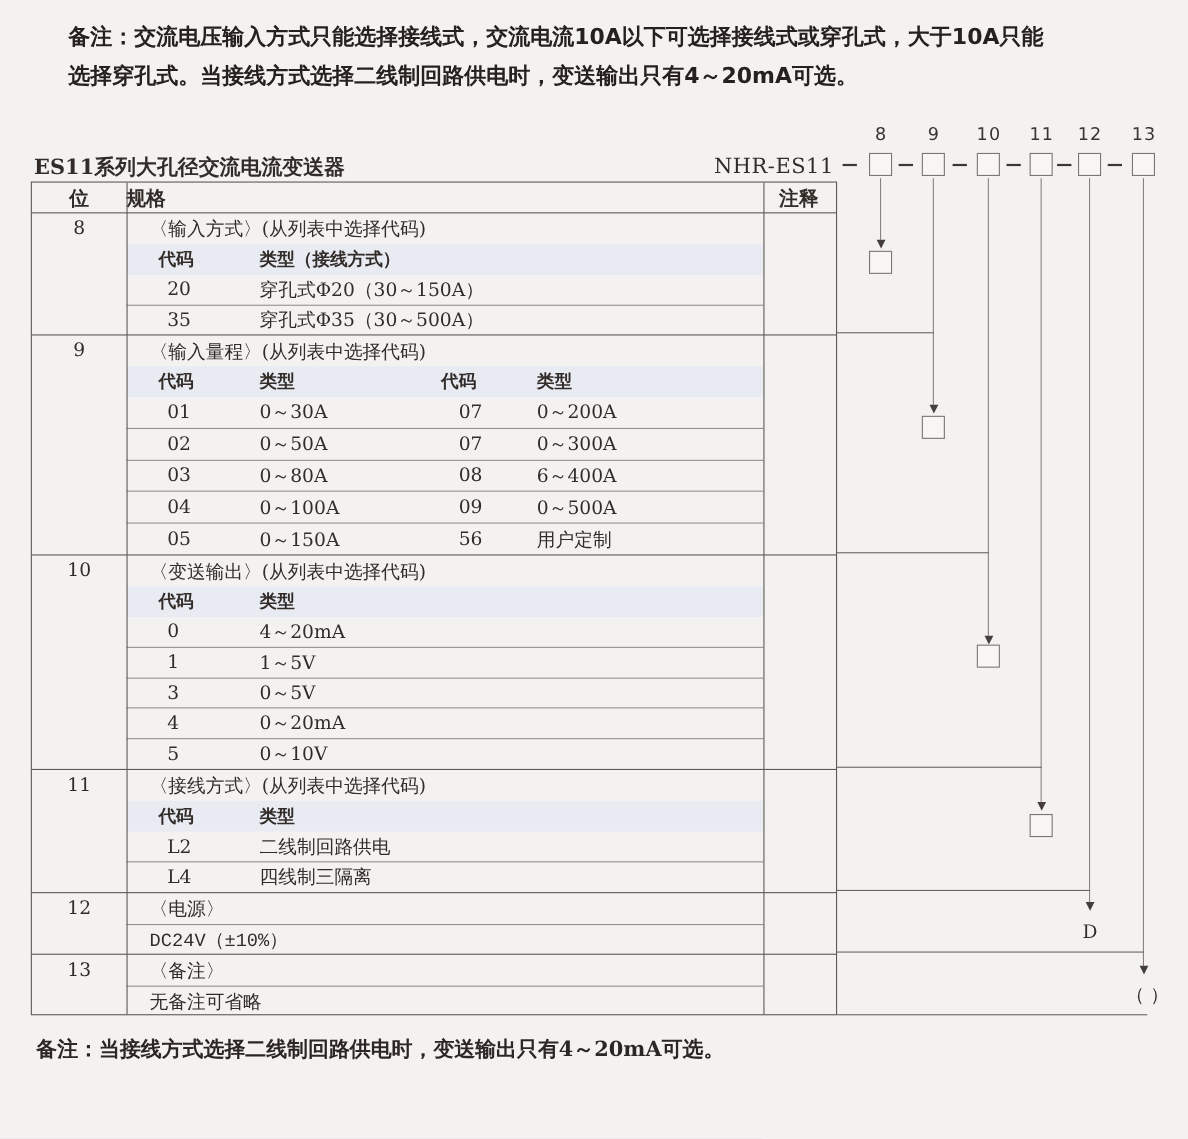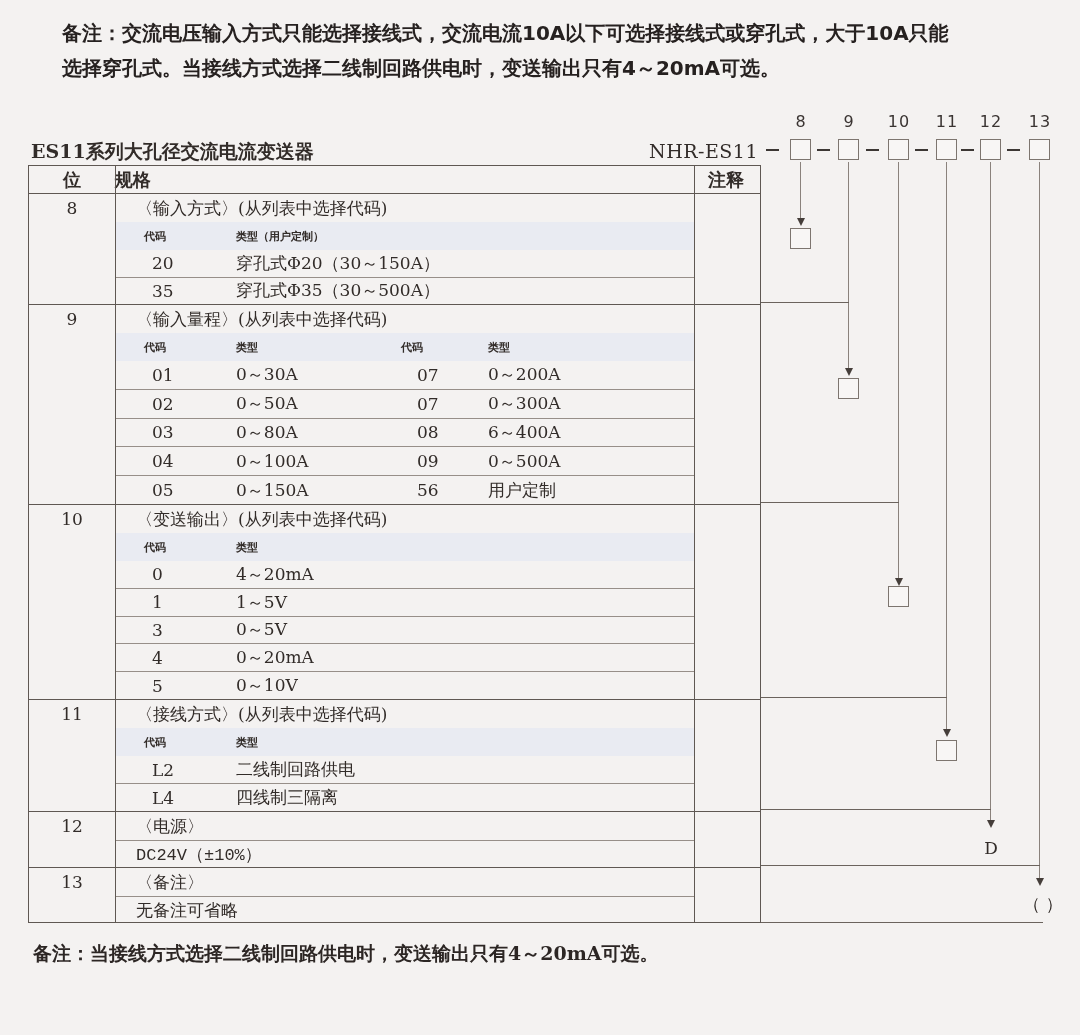--- a/index.html
+++ b/index.html
@@ -65,21 +65,21 @@
   .th-pos{width:86px;text-align:center;}
   .th-spec{width:579px;}
   .th-note{width:68px;text-align:center;}
   .band{display:flex;border-top:1px solid var(--line);}
   .pos-cell{width:86px;text-align:center;font-size:17px;padding-top:4px;flex:none;}
   .content{width:579px;flex:none;display:flex;flex-direction:column;}
   .title-row{height:28px;flex:none;display:flex;align-items:center;padding-left:21px;font-size:17px;white-space:nowrap;}
   .shade{
     height:28px;flex:none;background:var(--shade);
     font-family:"DejaVu Sans","Liberation Sans",sans-serif;
-    font-weight:bold;font-size:11px;display:grid;align-items:center;white-space:nowrap;
+    font-weight:bold;font-size:16px;display:grid;align-items:center;white-space:nowrap;
   }
   .item{flex:1;display:grid;align-items:center;font-size:17px;min-height:0;white-space:nowrap;}
   .item + .item{border-top:1px solid var(--subline);}
   .topline{border-top:1px solid var(--subline);font-family:Liberation Mono, monospace;}
   .g2{grid-template-columns:121px 1fr;}
   .g4{grid-template-columns:121px 165px 87px 1fr;}
   .cc{padding-left:29px;}
   .cv{padding-left:37px;}
   .cc2{padding-left:16px;}
   .plain{flex:1;display:flex;align-items:center;padding-left:21px;font-size:17px;}
@@ -155,21 +155,21 @@
       <div class="th-spec">规格</div>
       <div class="th-note">注释</div>
     </div>
 
     <div class="band" style="height:111px">
       <div class="pos-cell">8</div>
       <div class="content">
         <div class="title-row">〈输入方式〉(从列表中选择代码)</div>
         <div class="shade g2">
           <span class="cc">代码</span>
-          <span>类型（用户定制）</span>
+          <span>类型（接线方式）</span>
         </div>
         <div class="item g2">
           <span class="cv">20</span>
           <span>穿孔式Φ20（30～150A）</span>
         </div>
         <div class="item g2">
           <span class="cv">35</span>
           <span>穿孔式Φ35（30～500A）</span>
         </div>
       </div>

